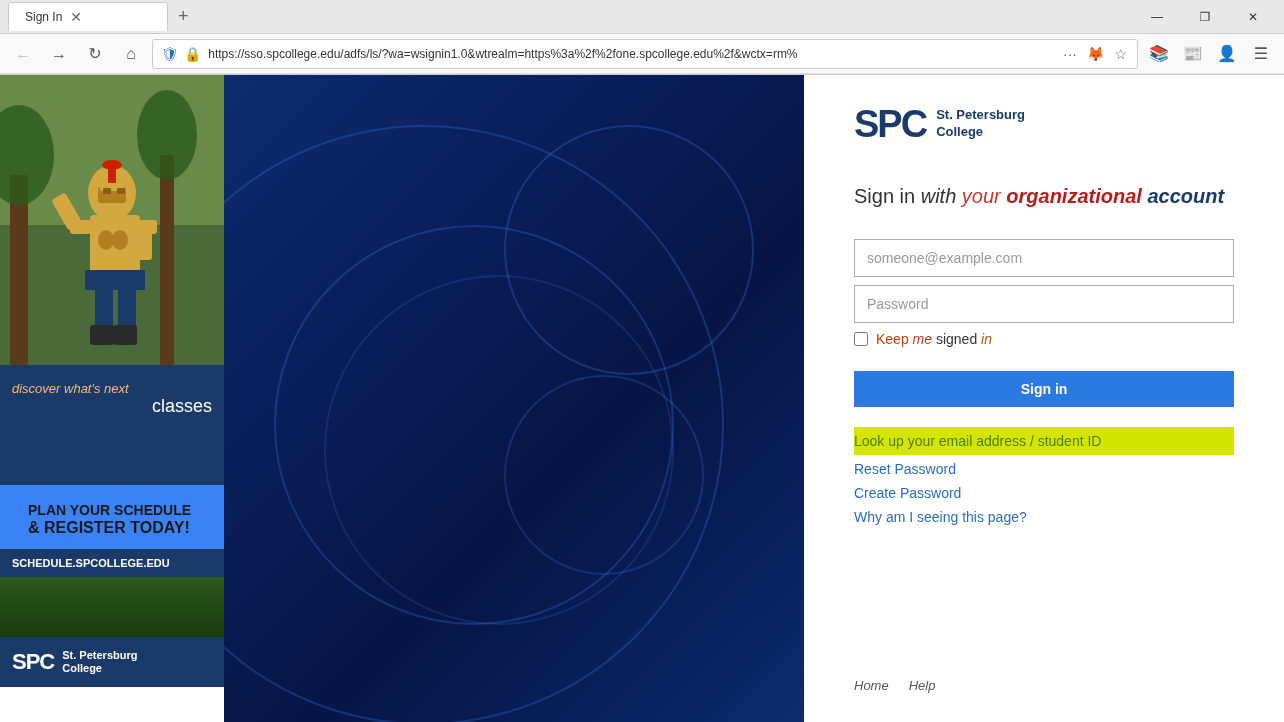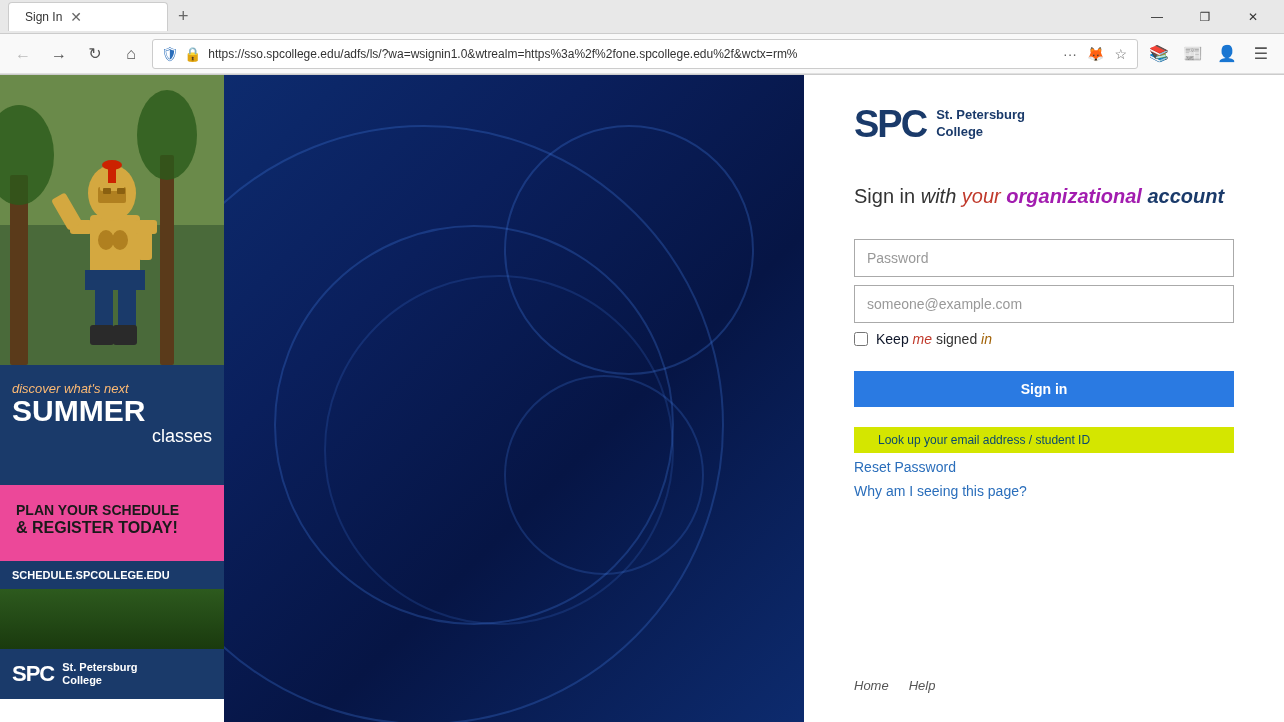--- a/index.html
+++ b/index.html
@@ -24,21 +24,21 @@
     .addr-icon { color: #666; font-size: 14px; cursor: pointer; padding: 2px; }
     .toolbar-icons { display: flex; gap: 4px; align-items: center; }
     .toolbar-icon { width: 30px; height: 30px; border: none; background: none; cursor: pointer; border-radius: 3px; display: flex; align-items: center; justify-content: center; color: #555; font-size: 16px; }
 
     
     .page-layout { display: flex; width: 1284px; height: 648px; }
 
     
     .left-panel { width: 224px; height: 648px; overflow: hidden; position: relative; }
     .discover-section { background: #1a3a6a; color: #fff; padding: 16px 12px; height: 120px; }
-    .plan-section { background: #ec4899; padding: 16px 16px; height: 76px; }
+    .plan-section { background: #3b82f6; padding: 16px 28px; height: 64px; }
     .classes-link-section { background: #1a3a6a; padding: 10px 12px; }
     .tree-section { height: 100px; background: linear-gradient(180deg, #2d5a1e 0%, #1a3a0e 100%); }
     .bottom-logo-section { background: #1a3a6a; padding: 12px; display: flex; align-items: center; gap: 8px; }
 
     
     .center-panel { flex: 1; background: linear-gradient(135deg, #0d2b6e 0%, #0a1f5c 30%, #061545 60%, #0d2b6e 100%); position: relative; overflow: hidden; }
     .circle-decoration { position: absolute; border: 2px solid rgba(64, 120, 220, 0.3); border-radius: 50%; }
     .circle-1 { width: 600px; height: 600px; top: 50px; left: -100px; }
     .circle-2 { width: 400px; height: 400px; top: 150px; left: 50px; }
     .circle-3 { width: 250px; height: 250px; top: 50px; right: 50px; }
@@ -52,21 +52,21 @@
     .form-field { width: 100%; height: 38px; border: 1px solid #aaa; padding: 8px 12px; font-size: 14px; color: #333; outline: none; margin-bottom: 8px; }
     .form-field::placeholder { color: #999; }
 
     .keep-signed-row { display: flex; align-items: center; gap: 8px; margin-bottom: 24px; }
     .keep-checkbox { width: 14px; height: 14px; cursor: pointer; }
     .keep-label { font-size: 14px; color: #333; }
 
     .signin-btn { background: #2a7ae2; color: #fff; border: none; padding: 10px 28px; font-size: 14px; cursor: pointer; font-weight: 600; margin-bottom: 20px; }
 
     .links-section { display: flex; flex-direction: column; gap: 4px; }
-    .lookup-link { background: #d4e600; color: #0c4a6e; text-decoration: none; font-size: 12px; padding: 6px 24px; display: inline-block; font-weight: 400; }
+    .lookup-link { background: #d4e600; color: #4d7c0f; text-decoration: none; font-size: 14px; padding: 6px 0; display: inline-block; font-weight: 400; }
     .action-link { color: #2a6ebb; text-decoration: none; font-size: 14px; display: inline-block; padding: 2px 0; }
 
     .footer { margin-top: auto; padding-top: 40px; display: flex; gap: 20px; font-style: italic; }
     .footer-link { color: #555; font-size: 13px; text-decoration: none; }
 
     
     .mascot-svg-area { width: 224px; height: 290px; background: linear-gradient(160deg, #8ab068 0%, #5a8040 40%, #3a6020 100%); position: relative; overflow: hidden; }
   </style>
 </head>
 <body>
@@ -151,21 +151,20 @@
         <rect x="98" y="112" width="28" height="16" fill="#b08020" rx="2"></rect>
         <rect x="100" y="108" width="24" height="8" fill="#d4a840" rx="2"></rect>
 
         <rect x="103" y="113" width="8" height="6" fill="#8a6010" rx="1"></rect>
         <rect x="117" y="113" width="8" height="6" fill="#8a6010" rx="1"></rect>
       </svg>
     </div>
 
     <div class="discover-section">
       <div style="color:#fdba74; font-size:13px; font-weight:300; font-style:italic;">discover what's next</div>
-      <div style="color:#fff; font-size:30px; font-weight:900; line-height:1;">SUMMER</div>
       <div style="color:#fff; font-size:18px; font-weight:400; text-align:right;">classes</div>
     </div>
 
     <div class="plan-section">
       <div style="font-size:14px; font-weight:900; color:#1a1a1a; line-height:1.3;">PLAN YOUR SCHEDULE</div>
       <div style="font-size:16px; font-weight:900; color:#1a1a1a;">&amp; REGISTER TODAY!</div>
     </div>
 
     <div class="classes-link-section" style="background:#1a3a6a; padding:8px 12px;">
       <div style="font-size:11px; font-weight:700; color:#fff;">SCHEDULE.SPCOLLEGE.EDU</div>
@@ -196,43 +195,44 @@
       <div>
         <div style="font-size:13px; color:#1a3a6a; font-weight:600; line-height:1.3;">St. Petersburg</div>
         <div style="font-size:13px; color:#1a3a6a; font-weight:600; line-height:1.3;">College</div>
       </div>
     </div>
 
     <div class="signin-heading">
       <span style="color:#333; font-size:20px;">Sign in </span>
       <span style="color:#333; font-size:20px; font-style:italic;">with </span>
       <span style="color:#c0392b; font-size:20px; font-style:italic;">your </span>
-      <span style="color:#a21caf; font-size:20px; font-style:italic; font-weight:600;">organizational </span>
+      <span style="color:#b91c1c; font-size:20px; font-style:italic; font-weight:600;">organizational </span>
       <span style="color:#1a3a6a; font-size:20px; font-style:italic; font-weight:600;">account</span>
     </div>
 
+    <input type="email" class="form-field" placeholder="someone@example.com" style="">
+
     <input type="password" class="form-field" placeholder="Password" style="">
-
-    <input type="email" class="form-field" placeholder="someone@example.com" style="">
 
     <div class="keep-signed-row">
       <input type="checkbox" class="keep-checkbox" style="">
       <label class="keep-label">
-        <span style="color:#0f172a;">Keep </span>
+        <span style="color:#c2410c;">Keep </span>
         <span style="color:#c0392b; font-style:italic;">me</span>
         <span style="color:#333;"> signed </span>
         <span style="color:#a16207; font-style:italic;">in</span>
       </label>
     </div>
 
     <button class="signin-btn">Sign in</button>
 
     <div class="links-section">
       <a href="#" class="lookup-link">Look up your email address / student ID</a>
       <a href="#" class="action-link">Reset Password</a>
+      <a href="#" class="action-link">Create Password</a>
       <a href="#" class="action-link">Why am I seeing this page?</a>
     </div>
 
     <div class="footer">
       <a href="#" class="footer-link">Home</a>
       <a href="#" class="footer-link">Help</a>
     </div>
 
   </div>
 </div>

